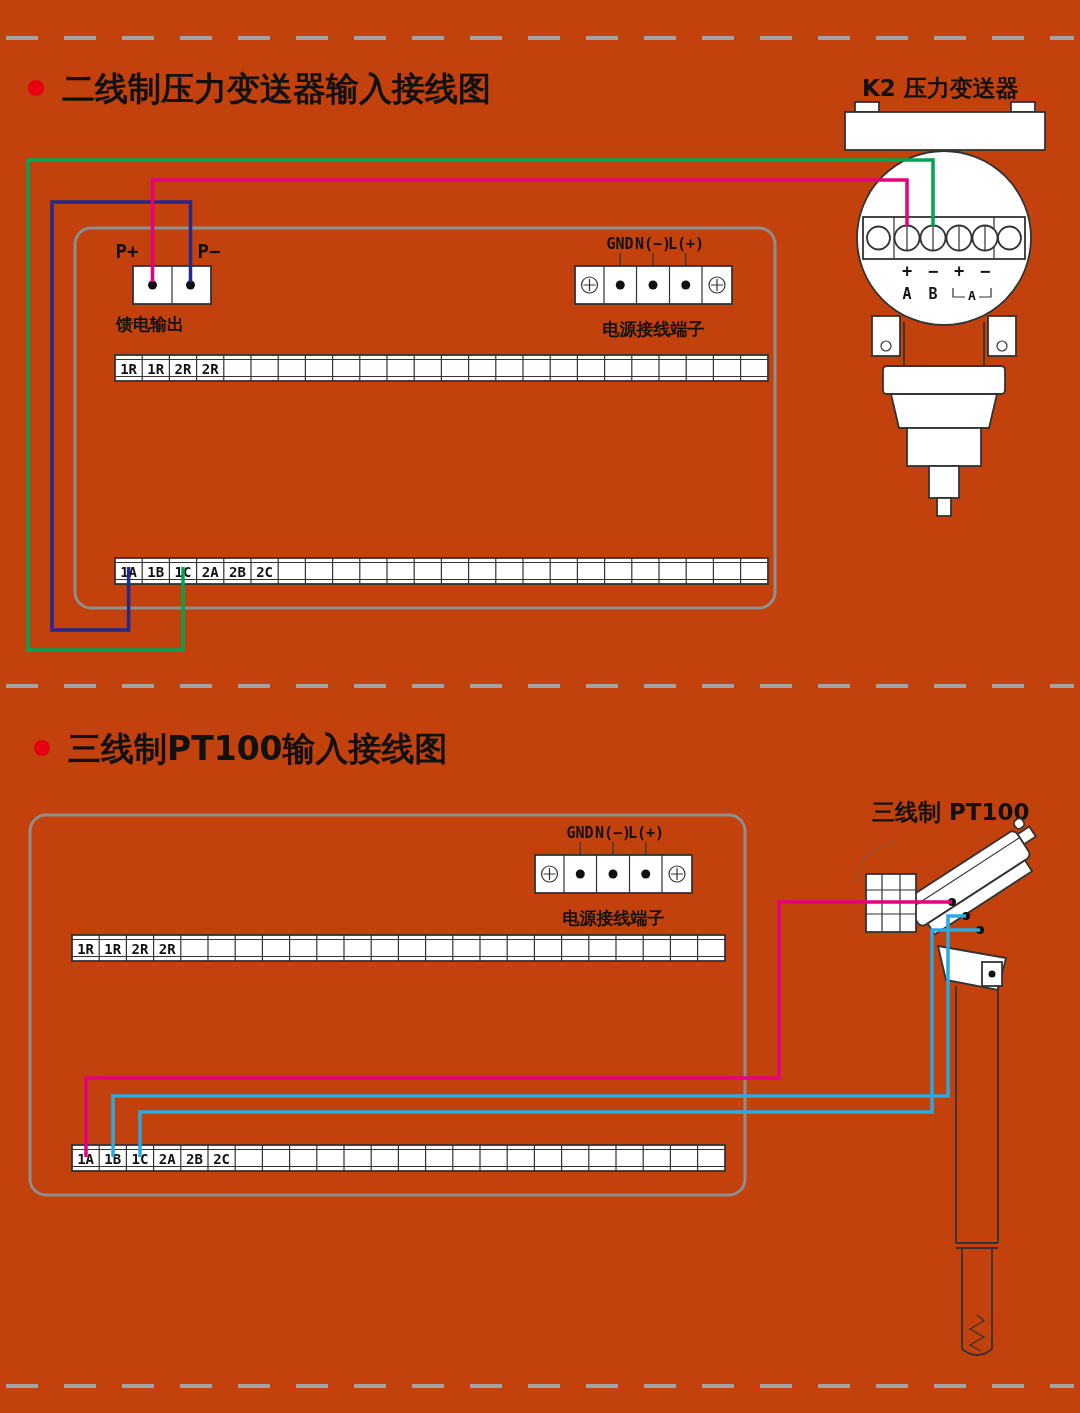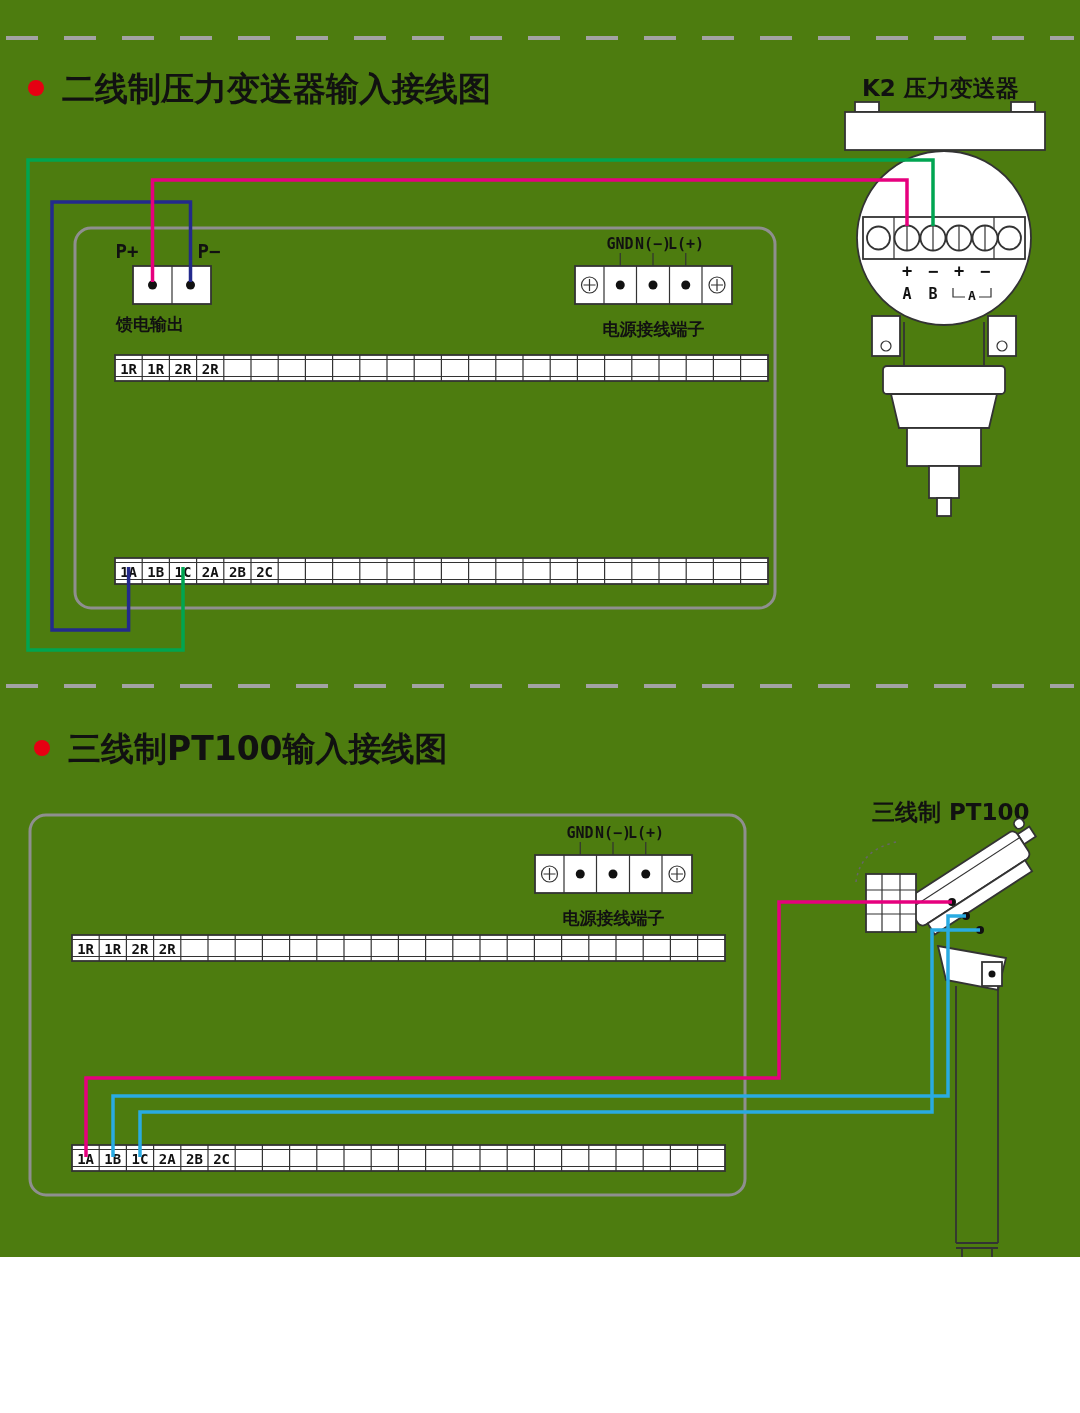--- a/index.html
+++ b/index.html
@@ -1,16 +1,16 @@
 <!DOCTYPE html>
 <html><head>
 <meta charset="utf-8">
 <style>
   html,body { margin:0; padding:0; background:#ffffff; }
-  .page { position:relative; width:1080px; height:1257px; background:#4d7c0f; overflow:hidden;
+  .page { position:relative; width:1080px; height:1413px; background:#c2410c; overflow:hidden;
           font-family:"DejaVu Sans", sans-serif; }
   svg { position:absolute; left:0; top:0; }
 
   
   .ol   { fill:none; stroke:#333; stroke-width:1.8; }
   .olw  { fill:#fff;  stroke:#333; stroke-width:1.8; }
   .thin { fill:none; stroke:#333; stroke-width:1.2; }
   .panel{ fill:none; stroke:#8f8f8f; stroke-width:3; }
   .wire { fill:none; stroke-width:3.5; }
   .dash { stroke:#a3a3a3; stroke-width:4; stroke-dasharray:32 26; }

